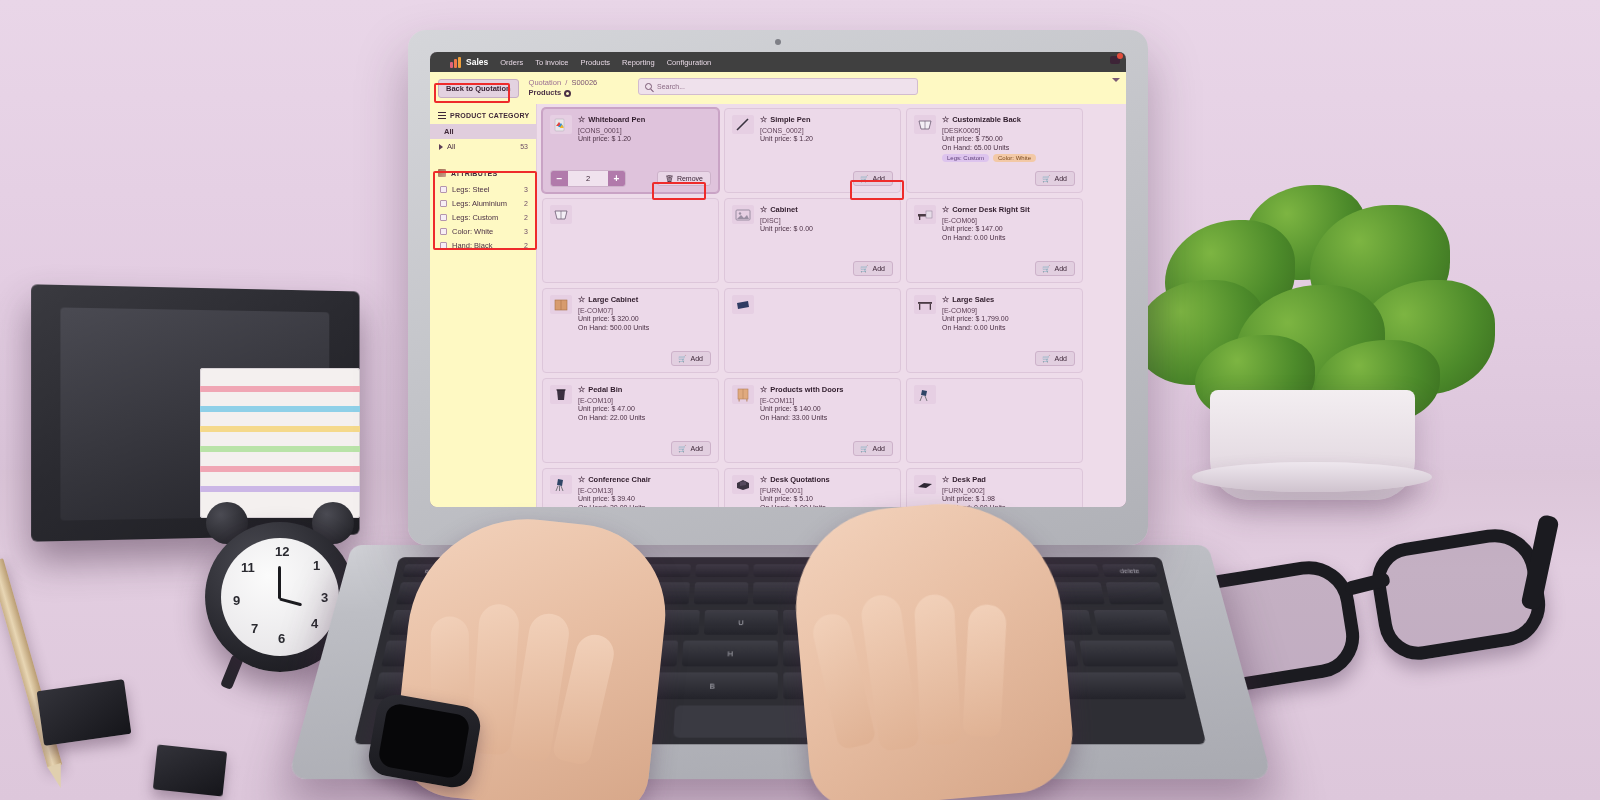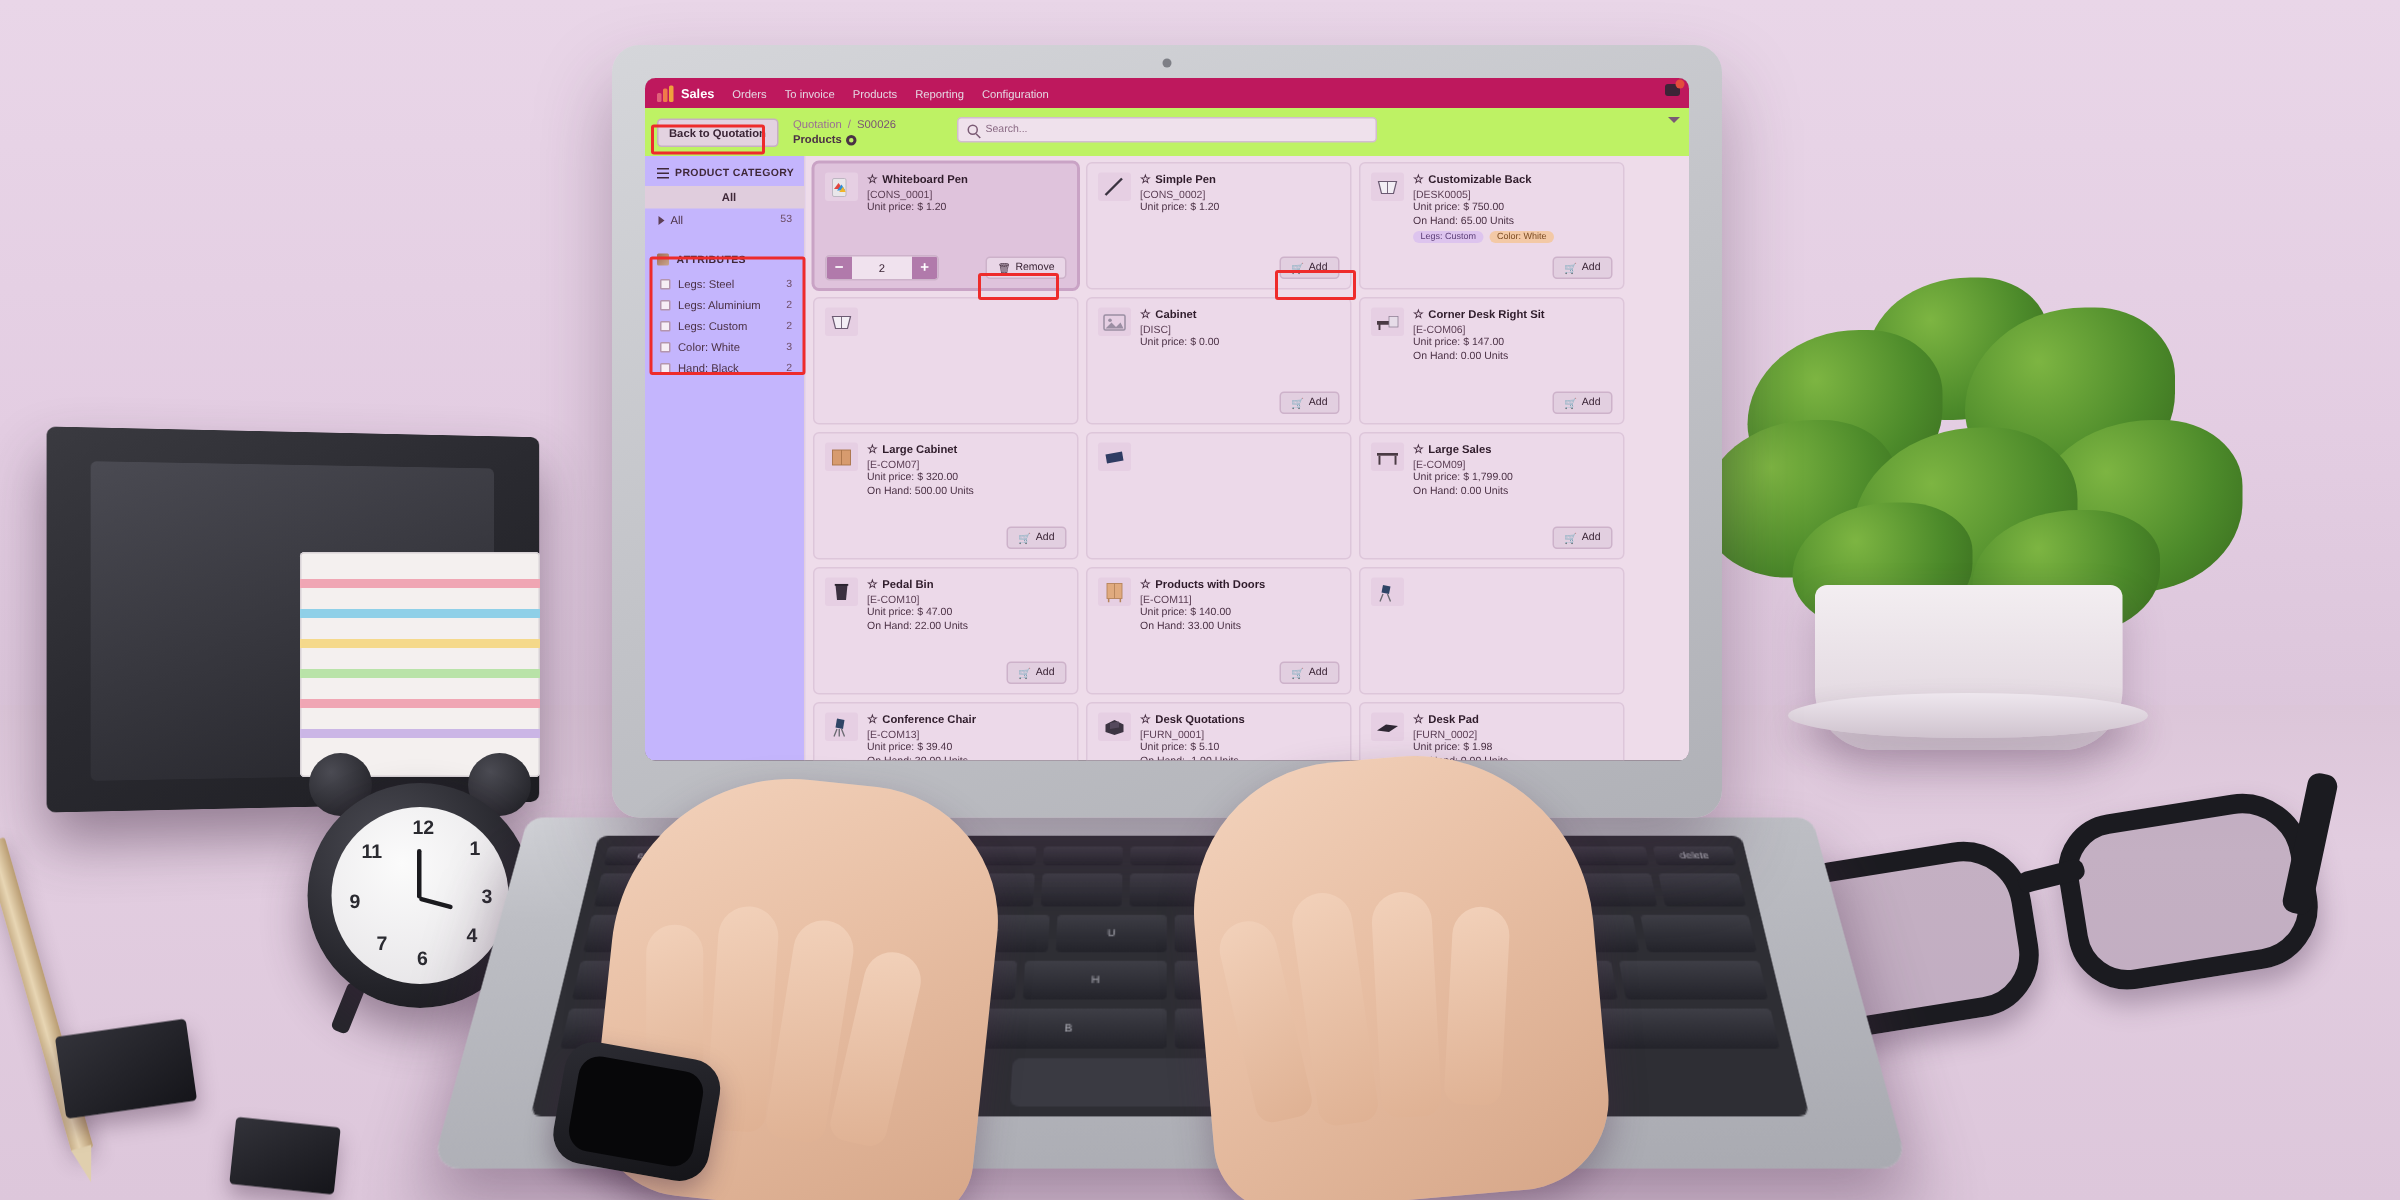--- a/index.html
+++ b/index.html
@@ -197,41 +197,41 @@
     background: #070709; border-radius: 14px;
   }
 
   
   .app {
     position: absolute; left: 0; top: 0; width: 100%; height: 100%;
     background: #f2e4ef; display: flex; flex-direction: column;
     font-family: "Liberation Sans", sans-serif;
   }
   .menubar {
-    height: 20px; background: #be185d; display: flex; align-items: center;
-    padding: 0 8px; gap: 12px; flex-shrink: 0; position: relative;
+    height: 20px; background: #404040; display: flex; align-items: center;
+    padding: 0 20px; gap: 12px; flex-shrink: 0; position: relative;
   }
   .brand { display: flex; align-items: center; gap: 5px; }
   .brand-logo {
     width: 11px; height: 11px; position: relative; display: inline-block;
   }
   .brand-logo i {
     position: absolute; bottom: 0; width: 3px; border-radius: 1px;
   }
   .brand-name { color: #fff; font-size: 8.5px; font-weight: 700; }
   .menu-item { color: #e5d7e3; font-size: 7.5px; white-space: nowrap; cursor: pointer; }
   .menu-right { position: absolute; right: 6px; top: 4px; display: flex; align-items: center; gap: 6px; }
   .msg-icon { width: 10px; height: 8px; background: #3d2437; border-radius: 2px; position: relative; }
   .msg-badge {
     position: absolute; right: -3px; top: -3px; width: 6px; height: 6px;
     border-radius: 50%; background: #e34d3c;
   }
 
   .ctrlbar {
-    height: 30px; background: #bef264; display: flex; align-items: center;
+    height: 30px; background: #fef9c3; display: flex; align-items: center;
     padding: 16px 8px; gap: 10px; flex-shrink: 0; position: relative;
   }
   .btn-back {
     background: #e3d2e0; border: 1px solid #c7aec3; color: #3a2435;
     font-size: 7.5px; font-weight: 700; padding: 4px 7px; border-radius: 3px;
     cursor: pointer; white-space: nowrap;
   }
   .breadcrumb { font-size: 7.5px; line-height: 1.35; }
   .bc-link { color: #9b6f93; }
   .bc-sep { color: #9b6f93; margin: 0 2px; }
@@ -253,22 +253,22 @@
   .search-caret {
     position: absolute; right: 6px; top: 6px; width: 0; height: 0;
     border-left: 4px solid transparent; border-right: 4px solid transparent;
     border-top: 4px solid #7a5a74;
   }
 
   .body-area { flex: 1; display: flex; overflow: hidden; }
 
   
   .sidebar {
-    width: 107px; background: #c4b5fd; flex-shrink: 0;
-    padding: 6px 0 0 0; border-right: 1px solid #e2cede; text-align: center;
+    width: 107px; background: #fef9c3; flex-shrink: 0;
+    padding: 6px 0 0 0; border-right: 1px solid #e2cede;
   }
   .side-head {
     display: flex; align-items: center; gap: 4px; padding: 2px 6px 5px 8px;
     font-size: 7px; font-weight: 700; color: #3f2839; letter-spacing: .25px;
   }
   .list-icon { width: 8px; height: 7px; display: flex; flex-direction: column; justify-content: space-between; }
   .list-icon i { height: 1.4px; background: #3f2839; display: block; }
   .side-all-sel {
     background: #e0cddd; color: #3f2839; font-size: 7.5px; font-weight: 700;
     padding: 3px 8px 3px 14px;

